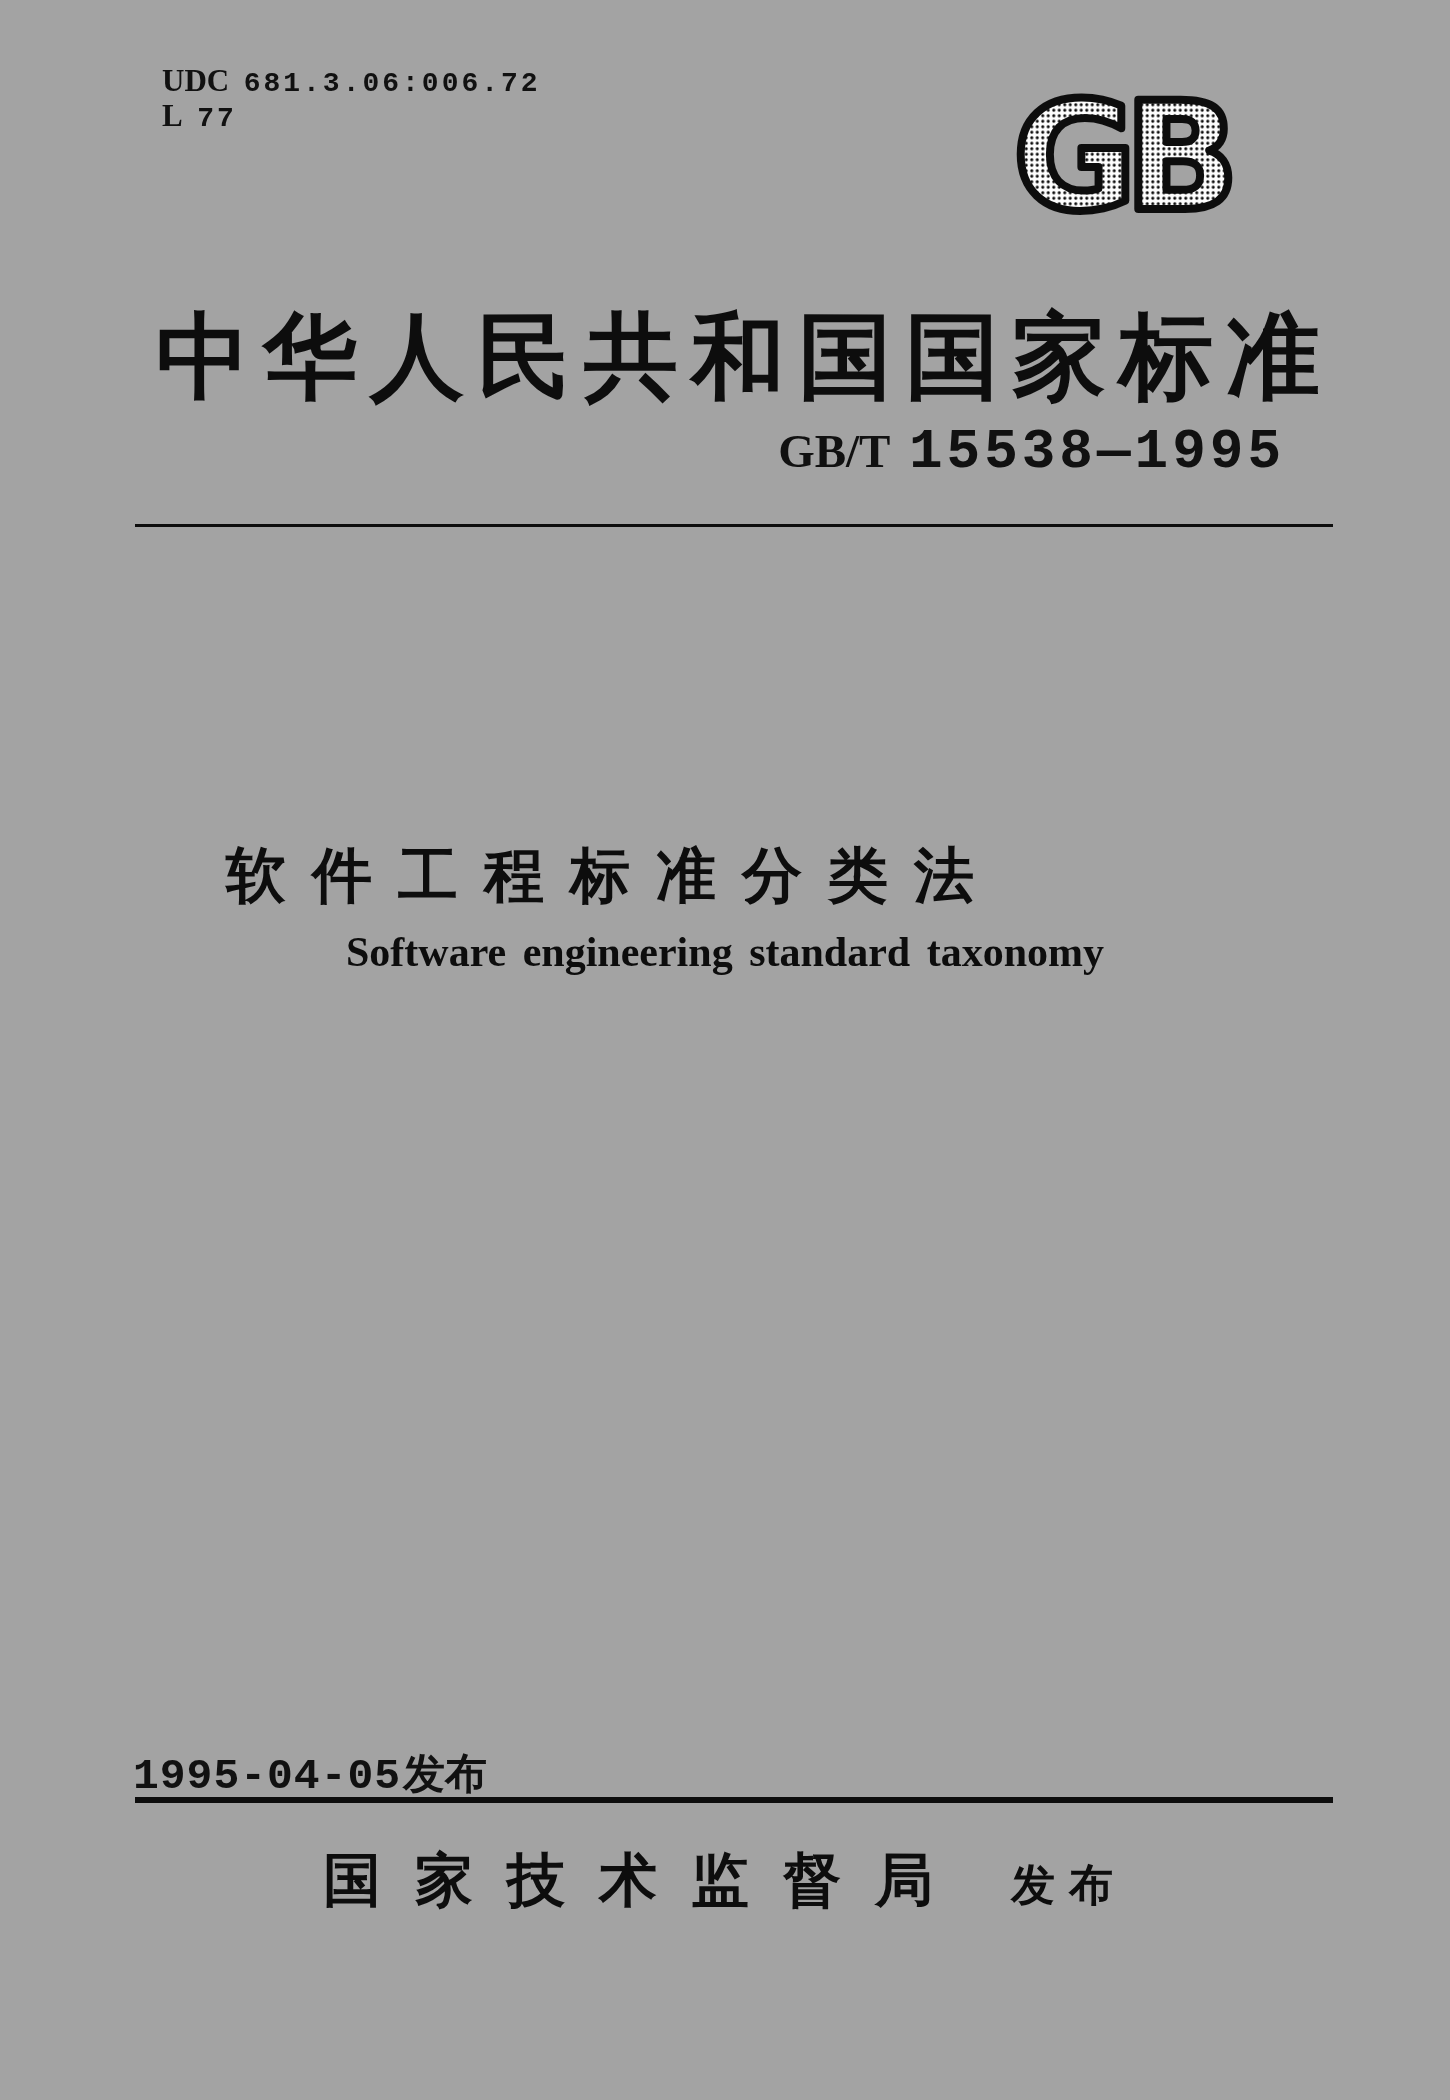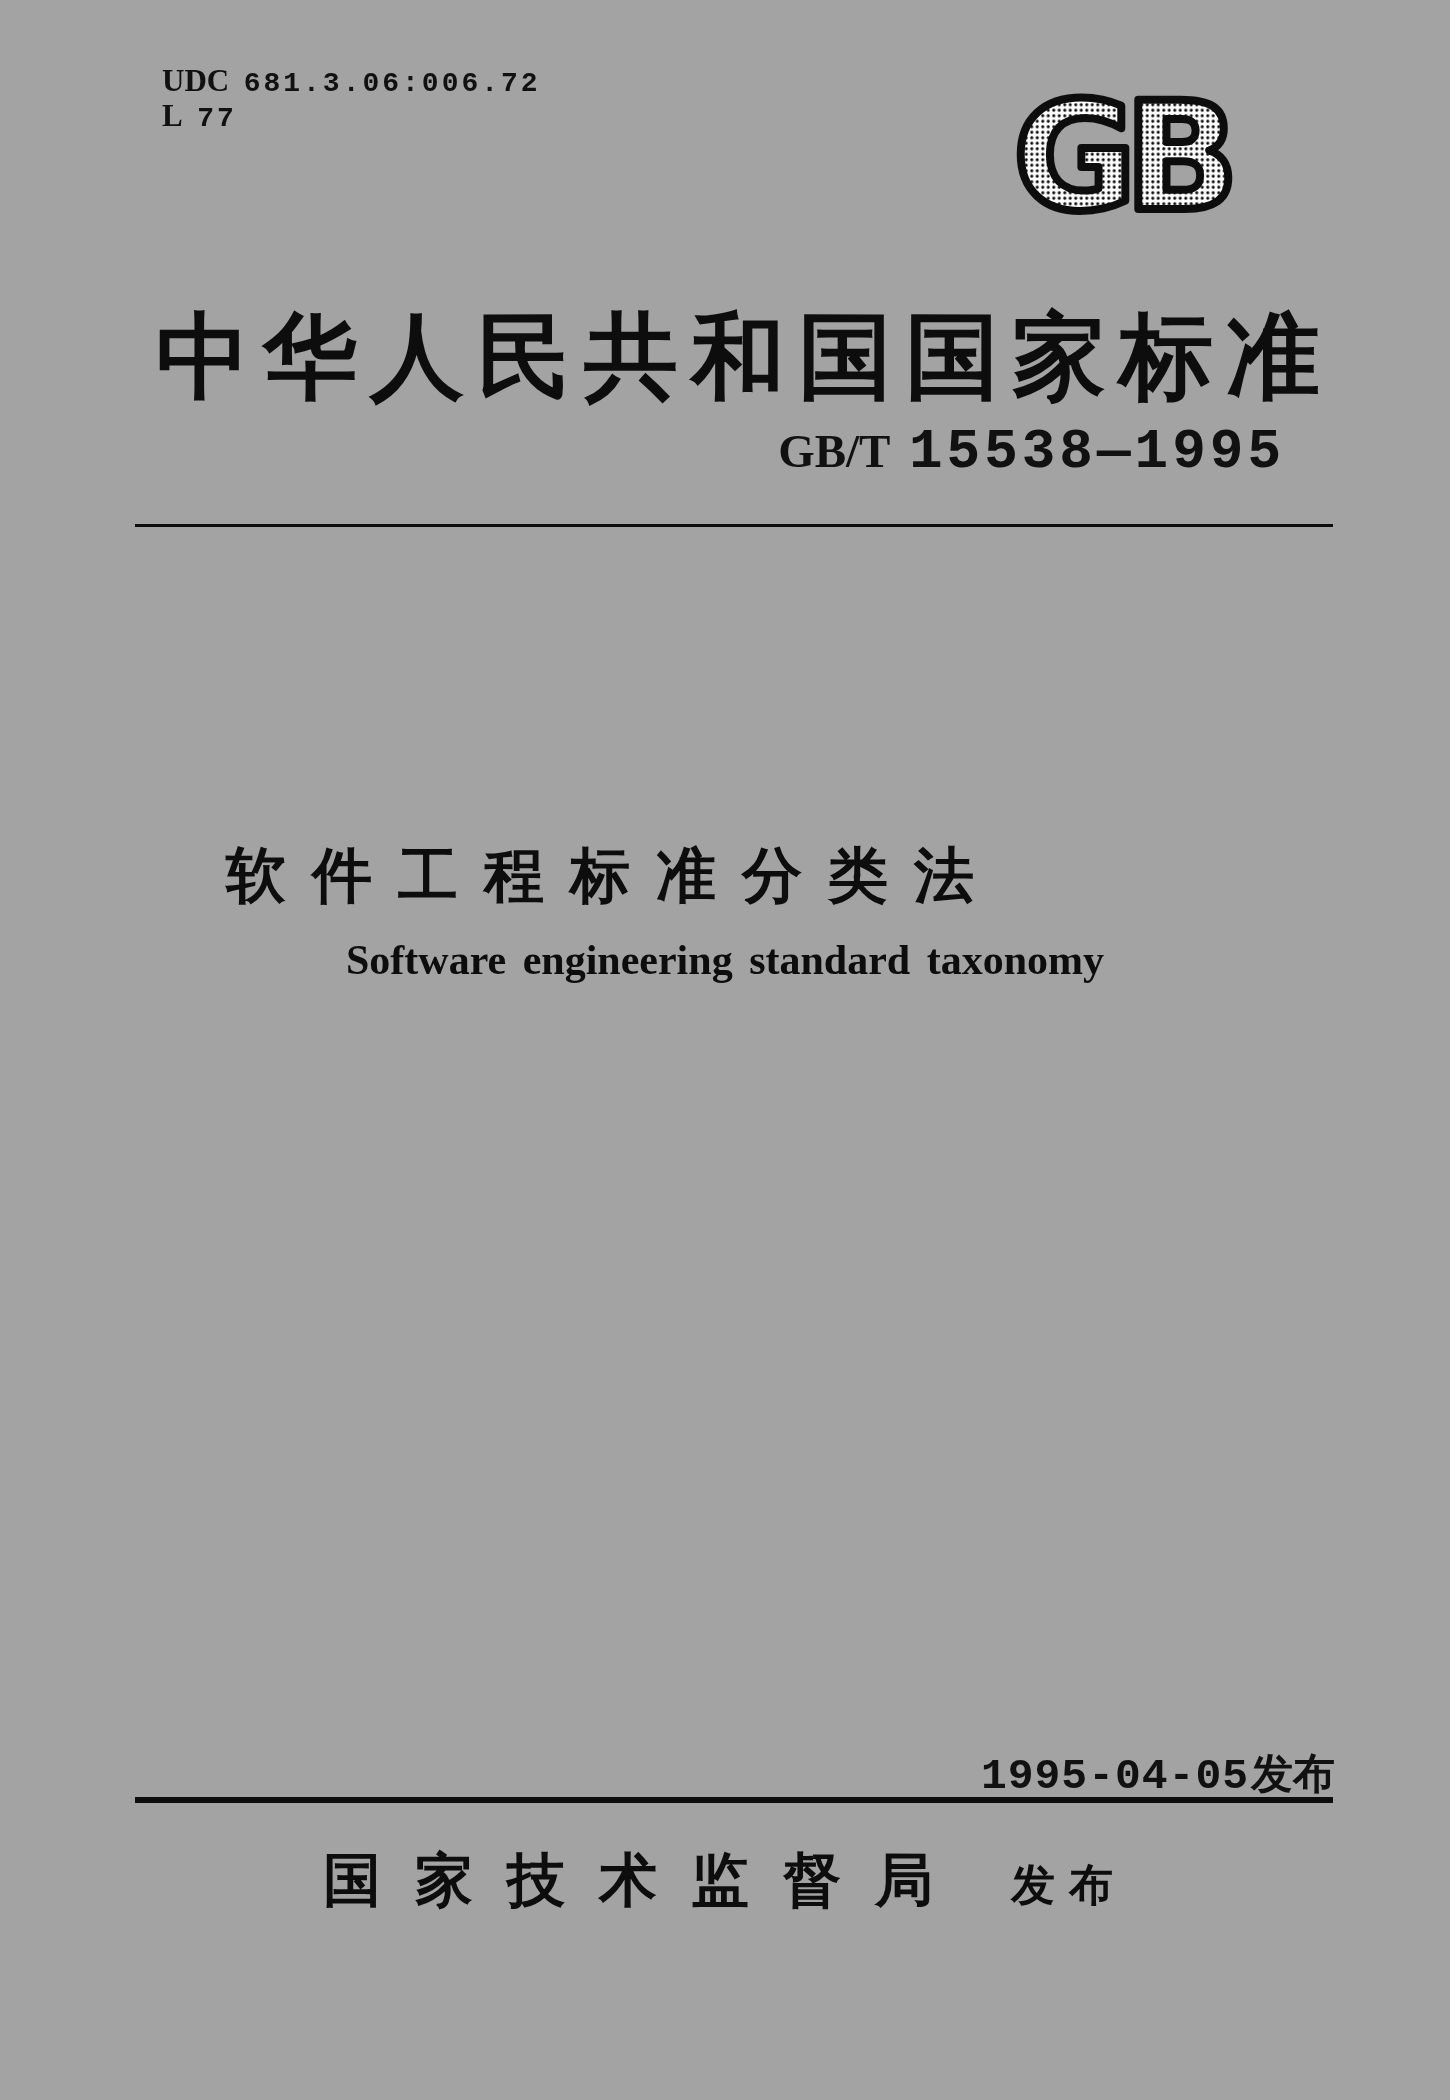--- a/index.html
+++ b/index.html
@@ -104,32 +104,32 @@
     position: absolute;
     left: 0;
     top: 928px;
     width: 100%;
     text-align: center;
     font-family: "Liberation Serif", serif;
     font-weight: bold;
     font-size: 42px;
     word-spacing: 6px;
     color: #0d0d0d;
-    margin-top: 8px;
   }
 
   
   .dates-row {
     position: absolute;
-    left: 135px;
+    left: 119px;
     top: 1746px;
     width: 1200px;
     display: flex;
     justify-content: flex-end;
     align-items: baseline;
+    flex-direction: column;
   }
   .date-group { white-space: nowrap; }
   .date-group.left { padding-left: 14px; }
   .date-digits {
     font-family: "Liberation Mono", "DejaVu Sans Mono", monospace;
     font-weight: bold;
     font-size: 43px;
     letter-spacing: 1px;
   }
   .date-label {

